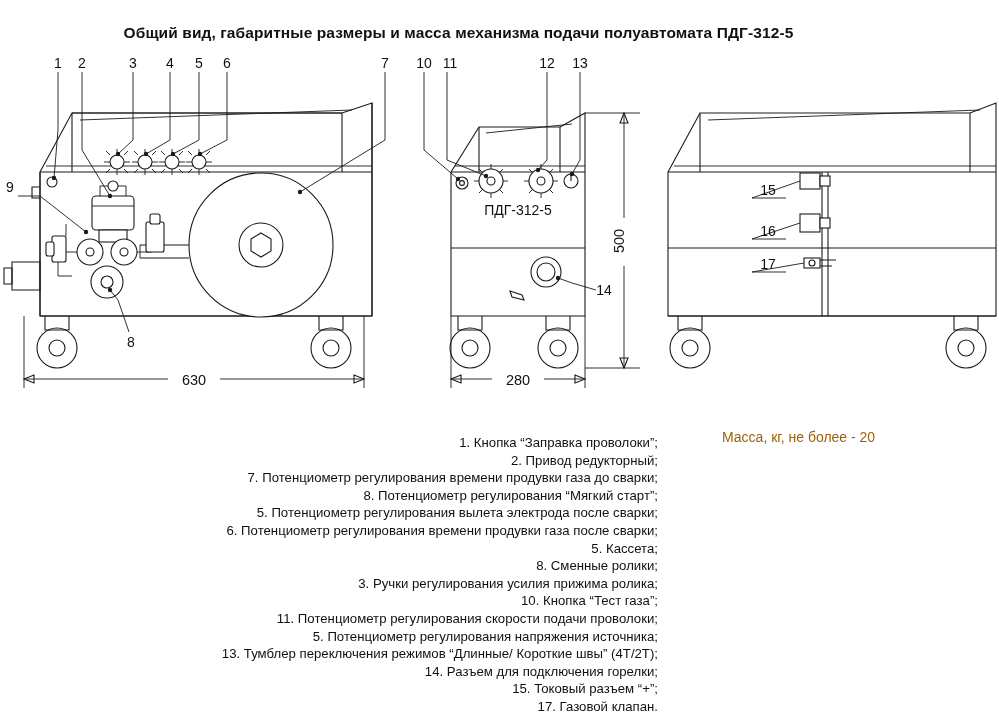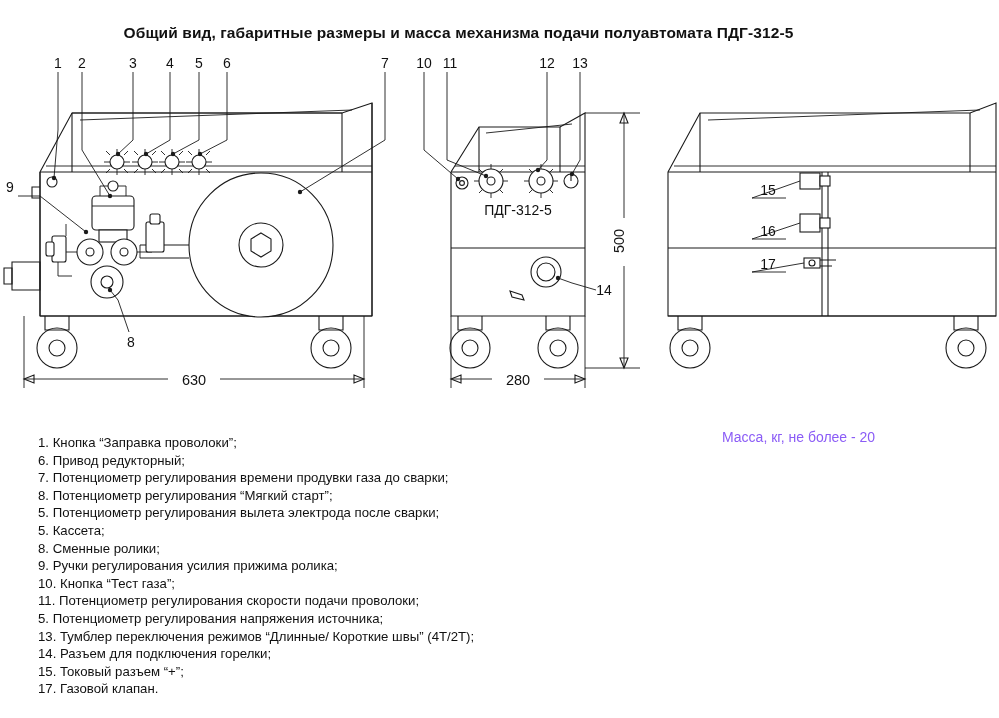--- a/index.html
+++ b/index.html
@@ -38,27 +38,28 @@
     position: absolute;
     left: 38px;
     top: 434px;
     width: 620px;
     font-size: 13.2px;
     line-height: 17.6px;
     color: #111;
   }
   .legend div {
     white-space: nowrap;
+    text-align: right;
   }
   .mass {
     position: absolute;
     left: 722px;
     top: 429px;
     font-size: 14px;
-    color: #8b5cf6;
+    color: #a16207;
   }
   .lbl {
     font-family: "Liberation Sans", sans-serif;
     font-size: 14px;
     fill: #111;
   }
   .lbl-dim {
     font-family: "Liberation Sans", sans-serif;
     font-size: 14.5px;
     fill: #111;
@@ -318,27 +319,28 @@
       </g>
       <text class="lbl" x="768" y="195" text-anchor="middle">15</text>
       <text class="lbl" x="768" y="236" text-anchor="middle">16</text>
       <text class="lbl" x="768" y="269" text-anchor="middle">17</text>
     </g>
 
   </svg>
 
   <div class="legend">
     <div>1. Кнопка “Заправка проволоки”;</div>
-    <div>6. Привод редукторный;</div>
+    <div>2. Привод редукторный;</div>
     <div>7. Потенциометр регулирования времени продувки газа до сварки;</div>
     <div>8. Потенциометр регулирования “Мягкий старт”;</div>
     <div>5. Потенциометр регулирования вылета электрода после сварки;</div>
+    <div>6. Потенциометр регулирования времени продувки газа после сварки;</div>
     <div>5. Кассета;</div>
     <div>8. Сменные ролики;</div>
-    <div>9. Ручки регулирования усилия прижима ролика;</div>
+    <div>3. Ручки регулирования усилия прижима ролика;</div>
     <div>10. Кнопка “Тест газа”;</div>
     <div>11. Потенциометр регулирования скорости подачи проволоки;</div>
     <div>5. Потенциометр регулирования напряжения источника;</div>
     <div>13. Тумблер переключения режимов “Длинные/ Короткие швы” (4Т/2Т);</div>
     <div>14. Разъем для подключения горелки;</div>
     <div>15. Токовый разъем “+”;</div>
     <div>17. Газовой клапан.</div>
   </div>
 
   <div class="mass">Масса, кг, не более - 20</div>

